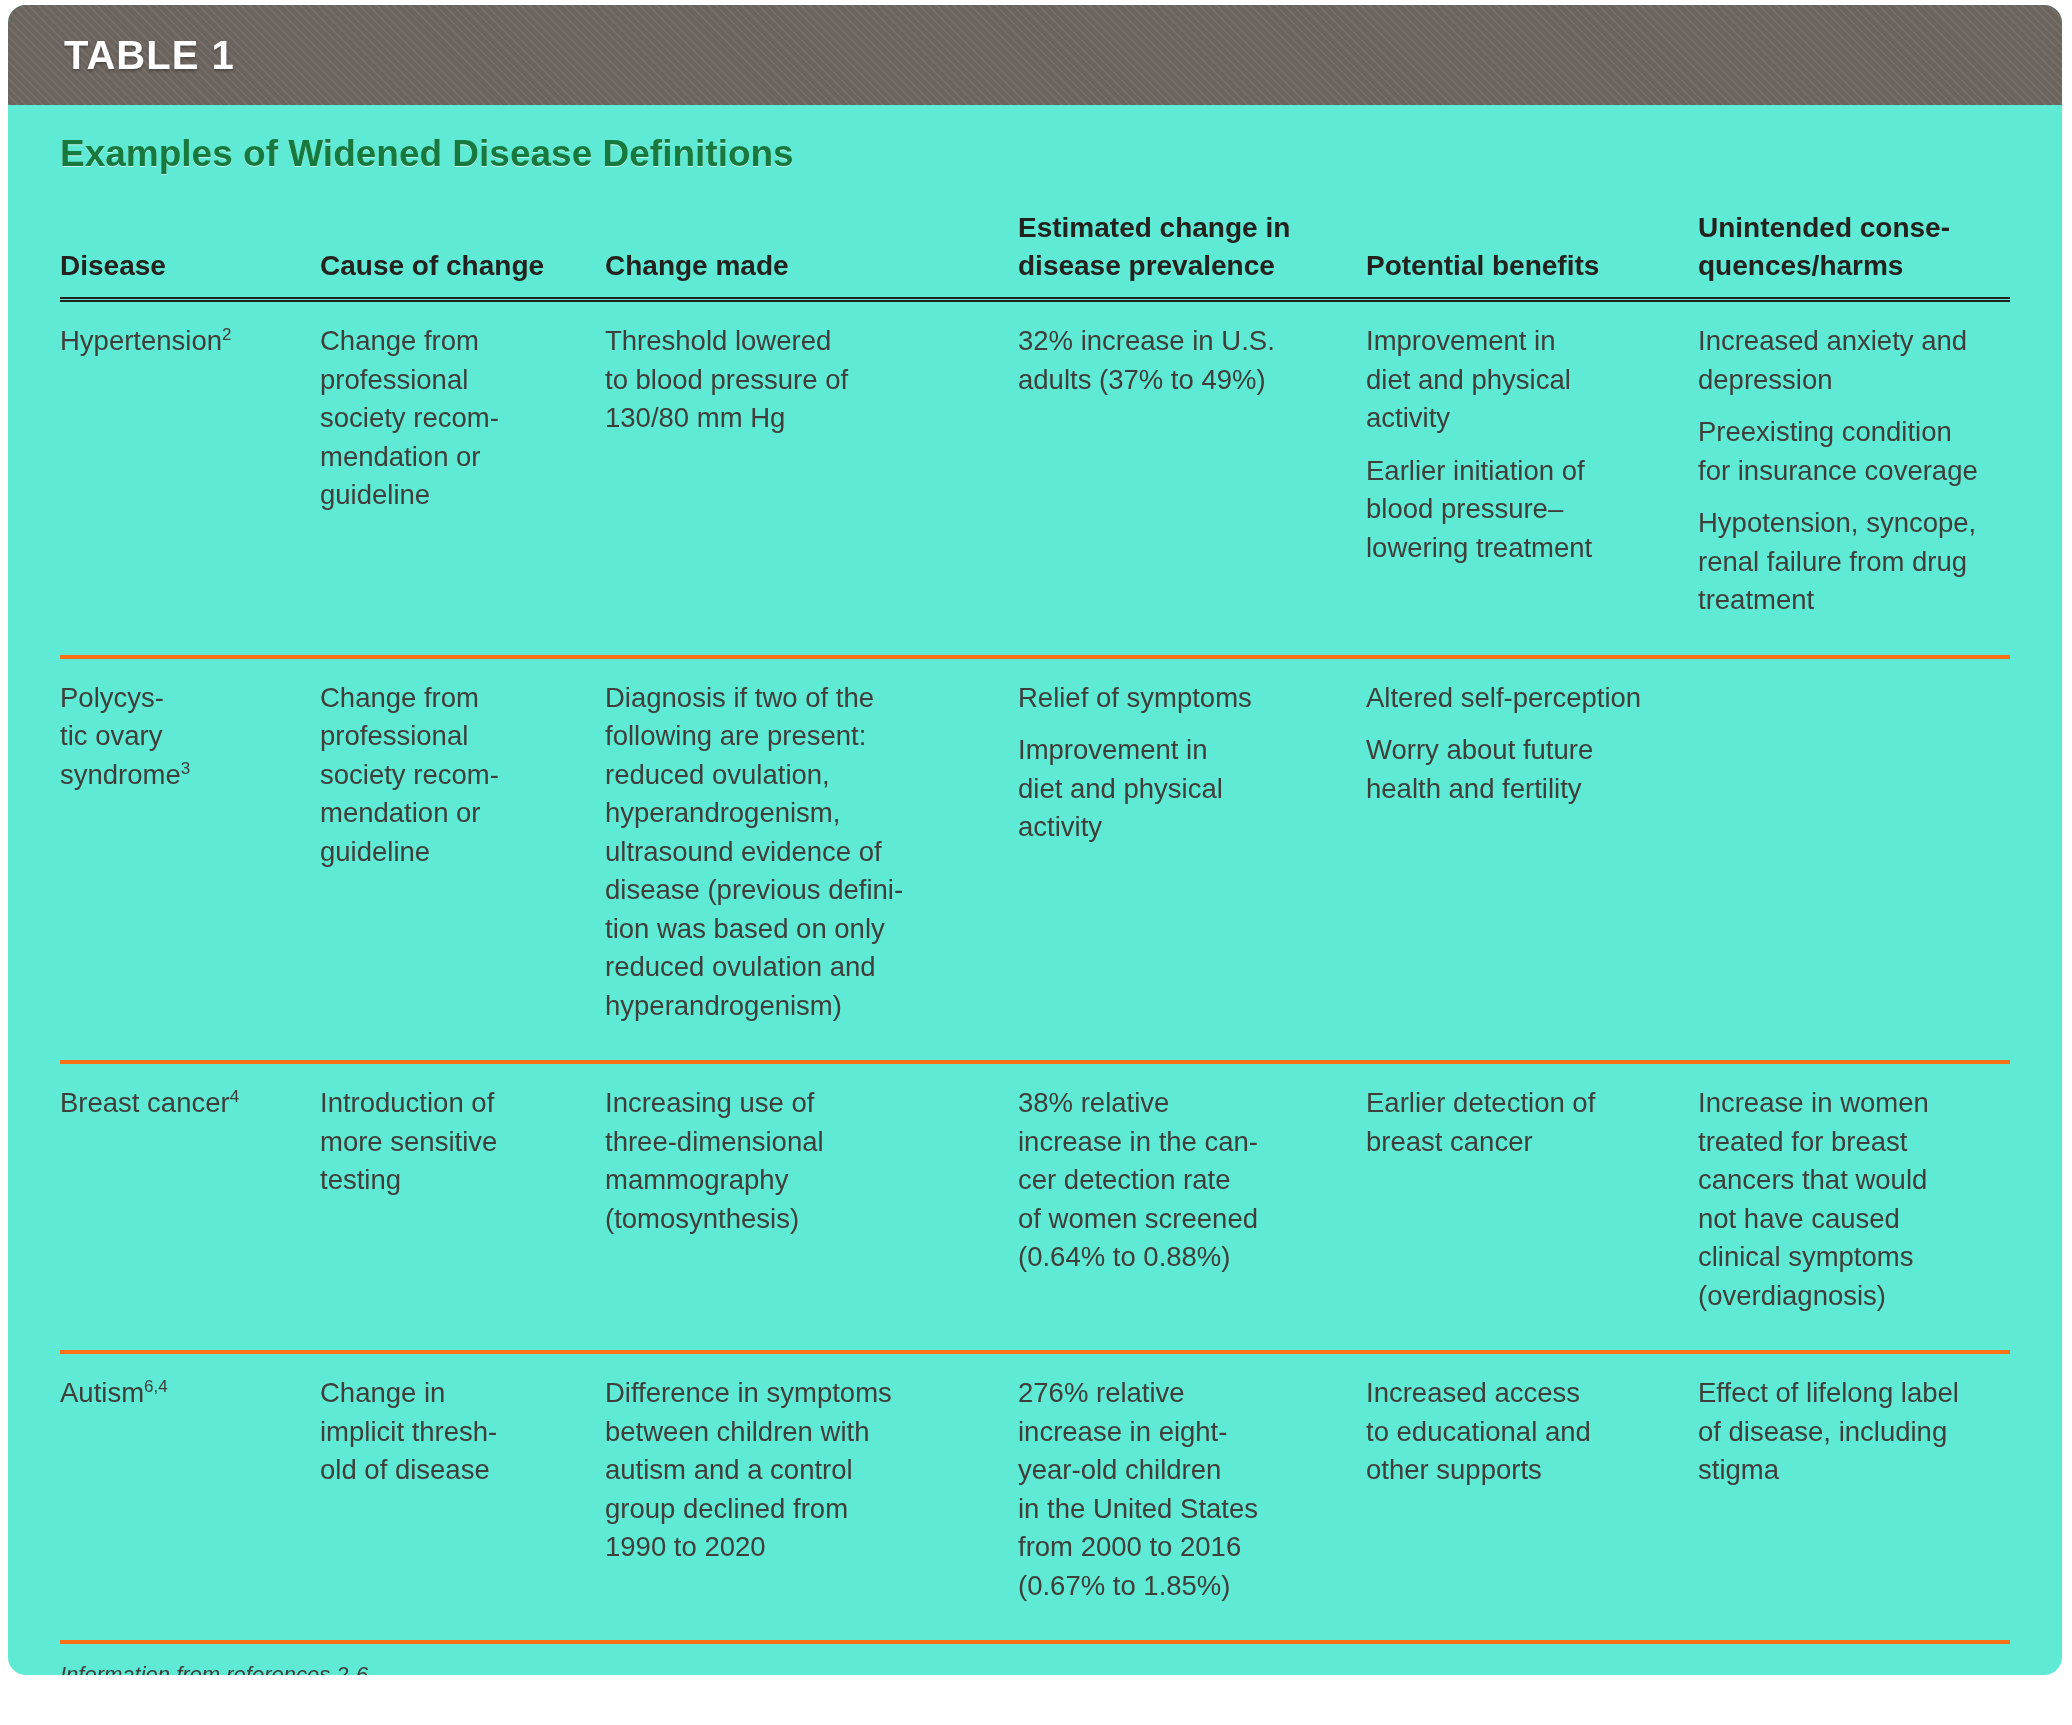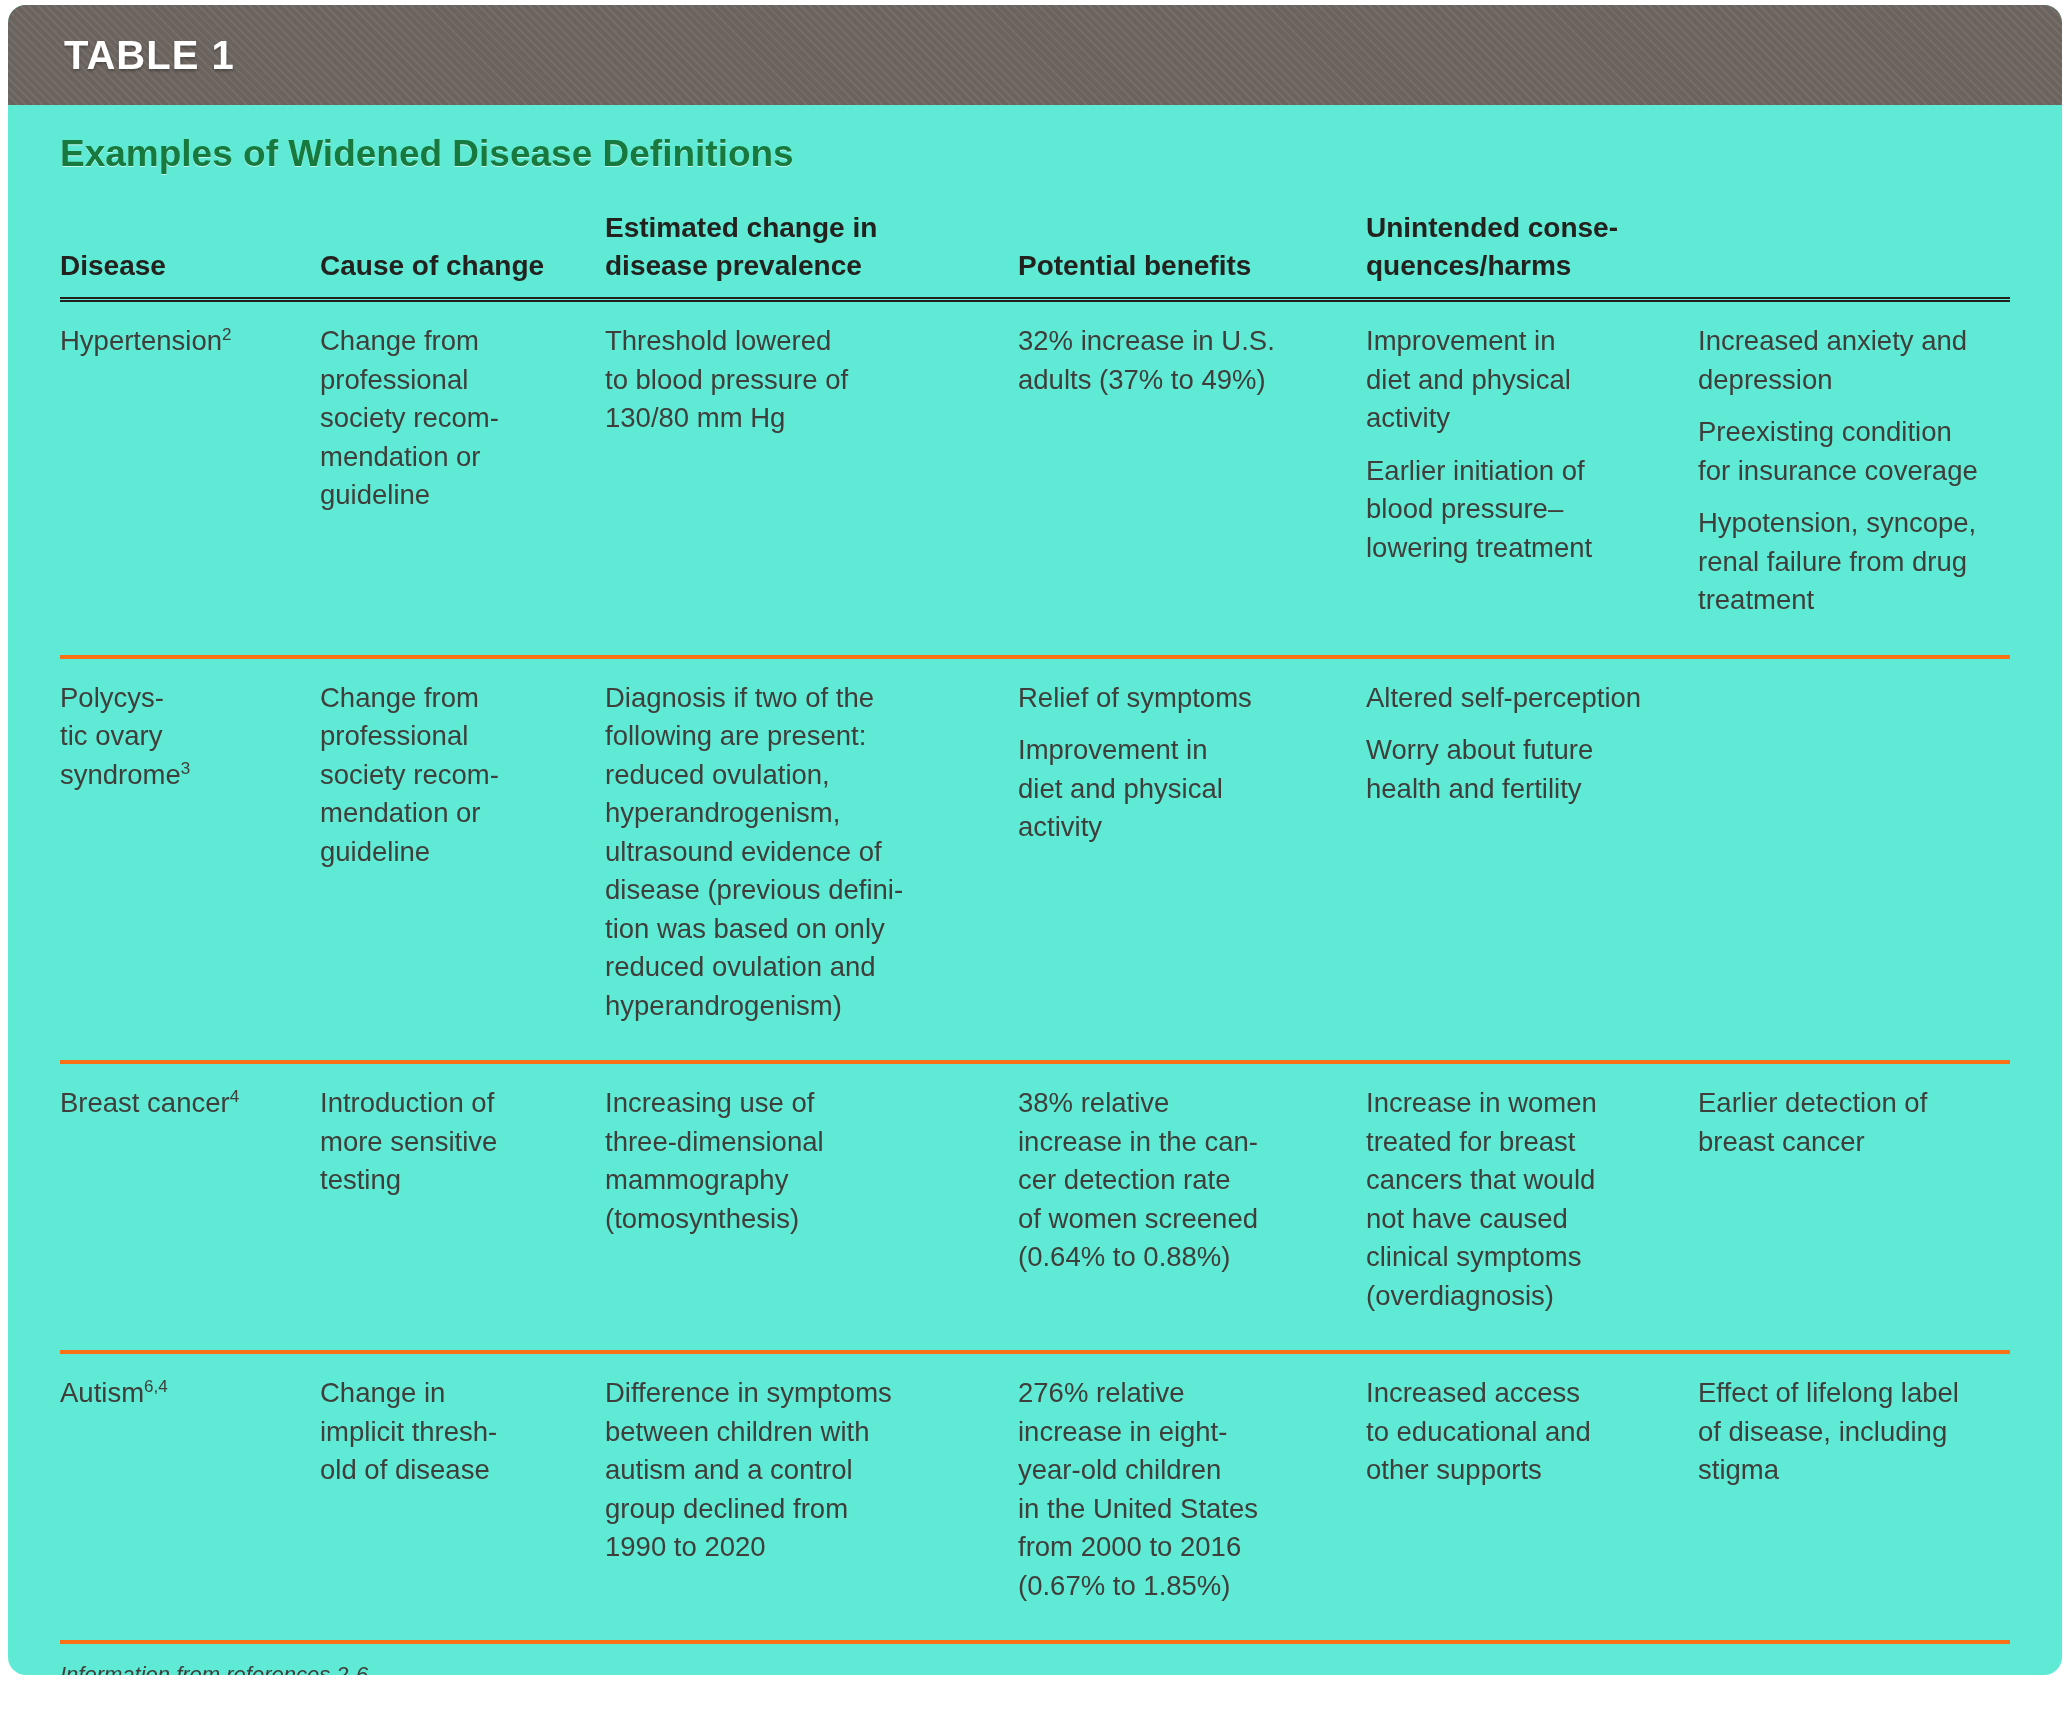--- a/index.html
+++ b/index.html
@@ -59,20 +59,21 @@
     <span class="table-label">TABLE 1</span>
   </div>
   <div class="card-body">
     <h2 class="table-title">Examples of Widened Disease Definitions</h2>
 
     <div class="tbl">
 
       <div class="hdr-row">
         <div class="hdr-cell">Disease</div>
         <div class="hdr-cell">Cause of change</div>
+        <div class="hdr-cell">Change made</div>
         <div class="hdr-cell">Estimated change in
 disease prevalence</div>
         <div class="hdr-cell">Potential benefits</div>
         <div class="hdr-cell">Unintended conse-
 quences/harms</div>
       </div>
 
       <div class="row">
         <div class="cell">
           <p><span>Hypertension</span><sup>2</sup></p>
@@ -165,31 +166,31 @@
 (tomosynthesis)</p>
         </div>
         <div class="cell">
           <p>38% relative
 increase in the can-
 cer detection rate
 of women screened
 (0.64% to 0.88%)</p>
         </div>
         <div class="cell">
+          <p>Earlier detection of
+breast cancer</p>
+        </div>
+        <div class="cell">
           <p>Increase in women
 treated for breast
 cancers that would
 not have caused
 clinical symptoms
 (overdiagnosis)</p>
         </div>
-        <div class="cell">
-          <p>Earlier detection of
-breast cancer</p>
-        </div>
       </div>
 
       <div class="row">
         <div class="cell">
           <p><span>Autism</span><sup>6,4</sup></p>
         </div>
         <div class="cell">
           <p>Change in
 implicit thresh-
 old of disease</p>

